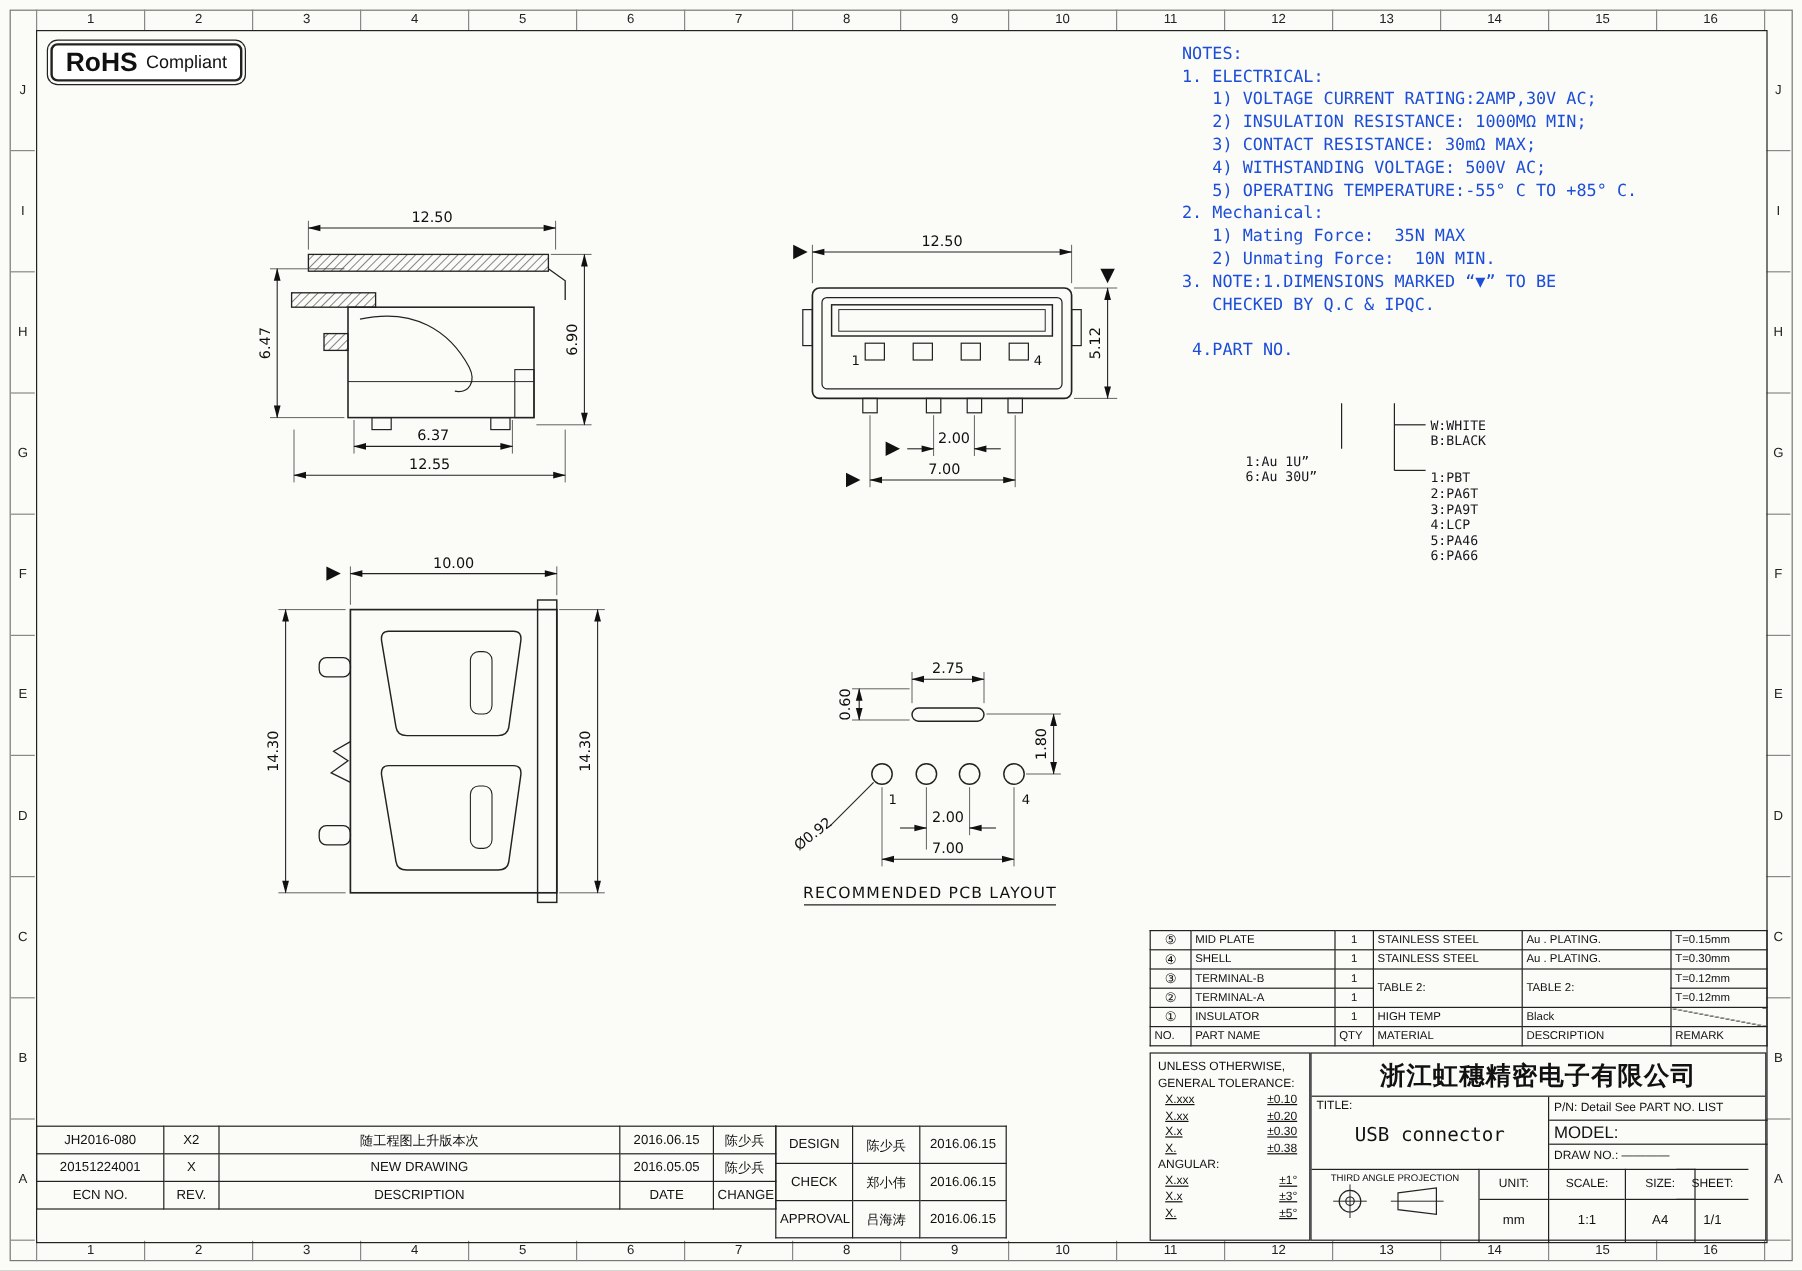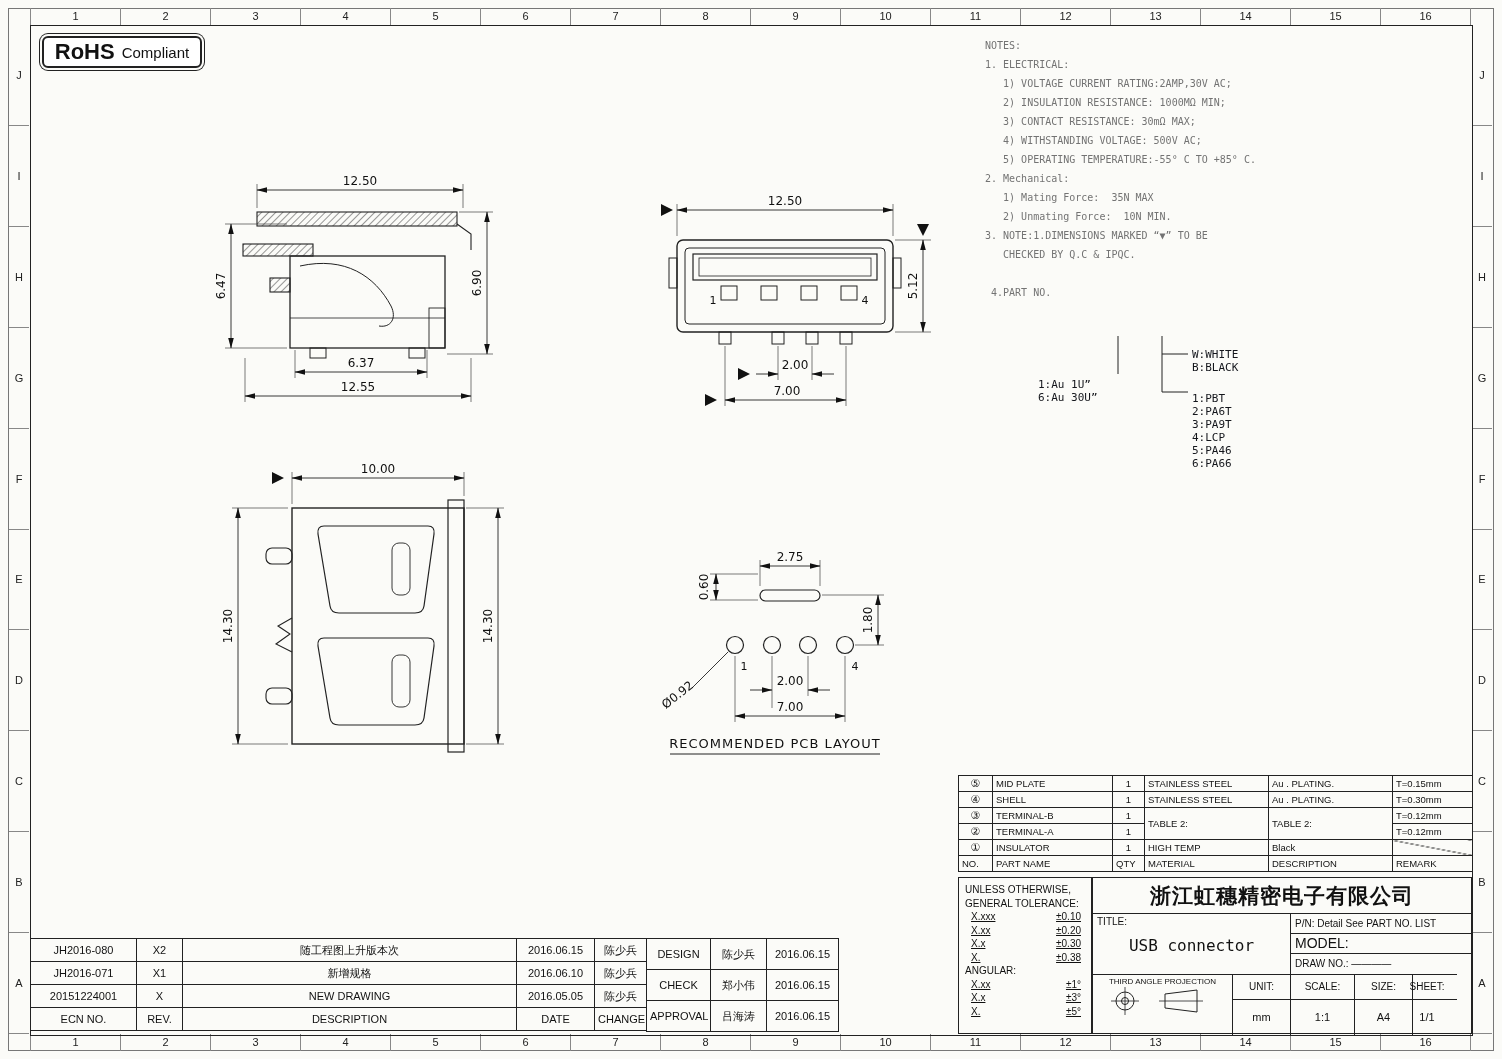--- a/index.html
+++ b/index.html
@@ -17,21 +17,21 @@
   .ruler-v.lft{left:9px;} .ruler-v.rgt{left:1472px;}
   .ruler-v span{flex:1;display:flex;align-items:center;justify-content:center;font-size:11px;border-bottom:1px solid #888;color:#222;}
 
   
   .rohs{position:absolute;left:42px;top:36px;width:156px;height:28px;border:2px solid #222;border-radius:6px;
         box-shadow:0 0 0 2px #fbfbf8,0 0 0 3px #222;display:flex;align-items:center;justify-content:center;gap:7px;background:#fff;}
   .rohs .b{font-weight:bold;font-size:22px;} .rohs .r{font-size:15px;}
 
   
   .notes{position:absolute;left:985px;top:36px;font-family:"DejaVu Sans Mono",monospace;
-         font-size:10px;line-height:19px;color:#737373;}
+         font-size:14px;line-height:19px;color:#1d4ed8;}
   .notes div{white-space:pre;min-height:19px;}
 
   
   .pn-txt{position:absolute;font-family:"DejaVu Sans Mono",monospace;font-size:11px;line-height:13px;color:#14161c;white-space:pre;}
 
   
   table{border-collapse:collapse;table-layout:fixed;}
   td{border:1px solid #222;padding:0 3px;overflow:hidden;white-space:nowrap;}
 
   .bom{position:absolute;left:958px;top:775px;width:514px;}
@@ -508,27 +508,20 @@
       </colgroup>
     <tbody>
         <tr>
       <td>JH2016-080</td>
       <td>X2</td>
       <td>随工程图上升版本次</td>
       <td>2016.06.15</td>
       <td>陈少兵</td>
     </tr>
     <tr>
-      <td>JH2016-071</td>
-      <td>X1</td>
-      <td>新增规格</td>
-      <td>2016.06.10</td>
-      <td>陈少兵</td>
-    </tr>
-    <tr>
       <td>20151224001</td>
       <td>X</td>
       <td>NEW DRAWING</td>
       <td>2016.05.05</td>
       <td>陈少兵</td>
     </tr>
     <tr>
       <td>ECN NO.</td>
       <td>REV.</td>
       <td>DESCRIPTION</td>

